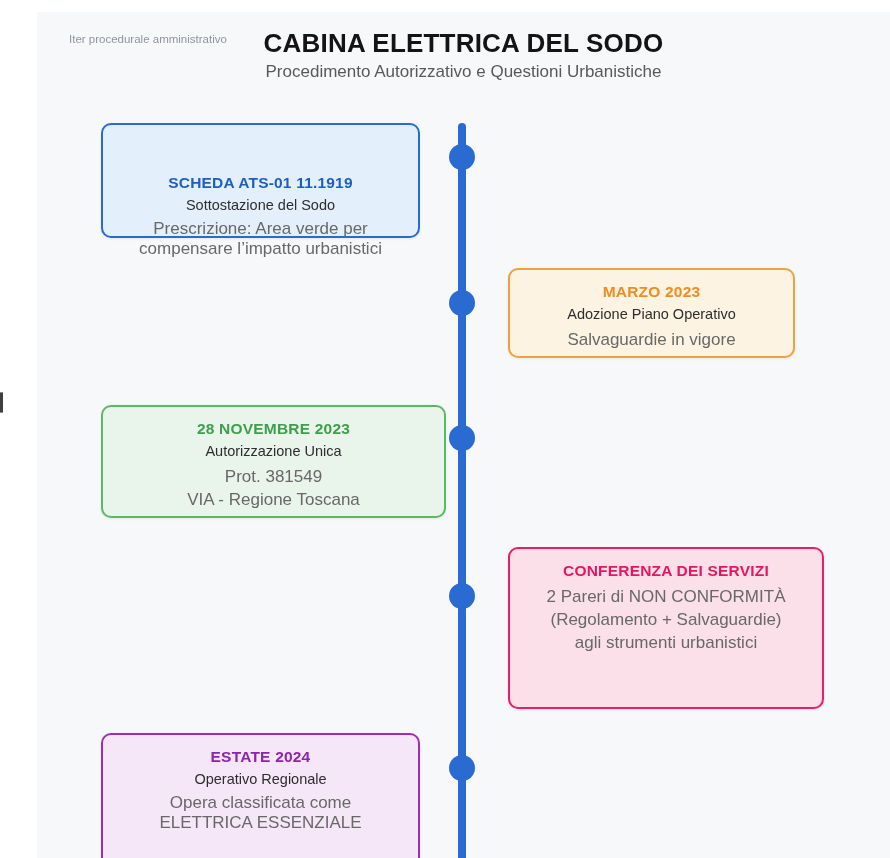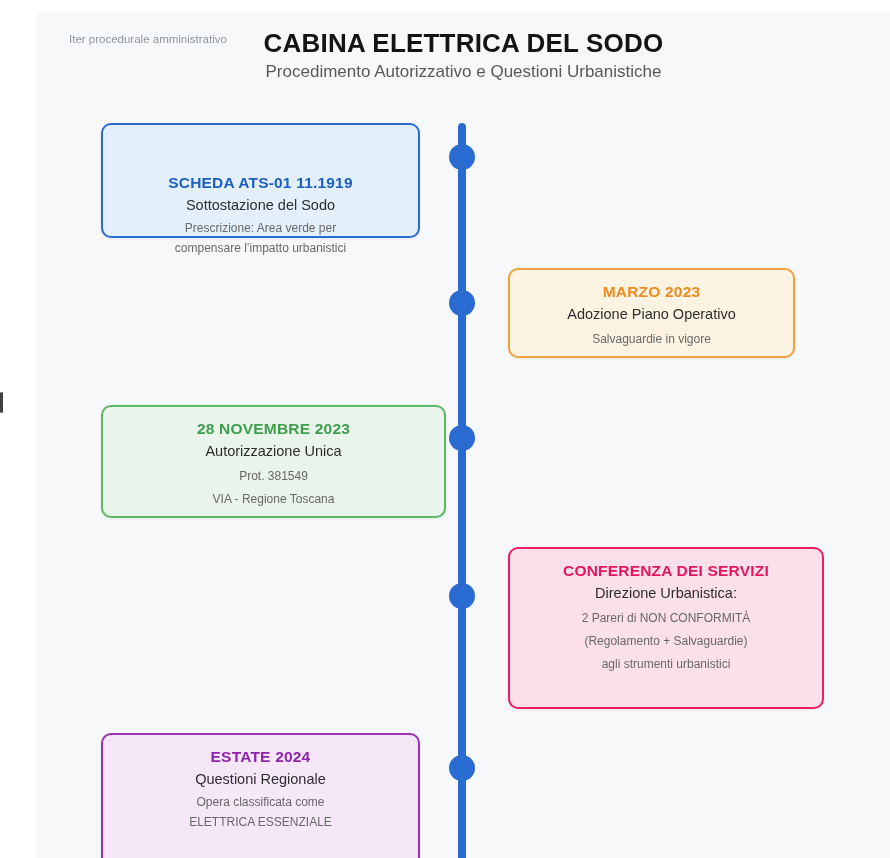--- a/index.html
+++ b/index.html
@@ -83,21 +83,21 @@
     font-weight: 700;
     margin-bottom: 5px;
     letter-spacing: 0.2px;
   }
   .card-sub {
     font-size: 14.5px;
     color: #2d2d2d;
     margin-bottom: 6px;
   }
   .card-detail {
-    font-size: 12px;
+    font-size: 17px;
     color: #686868;
   }
   .details-spaced .card-detail { line-height: 23px; }
   .details-tight .card-detail { line-height: 19.5px; }
 </style>
 </head>
 <body style="background: rgb(255, 255, 255);">
 
 <div class="panel" style="background: rgb(247, 248, 250);"></div>
 <div class="edge-marker"></div>
@@ -128,24 +128,23 @@
 
 <div class="event-card card-3 details-spaced" style="border-color: rgb(92, 183, 102); background: rgb(233, 244, 234);">
   <div class="card-title" style="color: rgb(63, 158, 77);">28 NOVEMBRE 2023</div>
   <div class="card-sub">Autorizzazione Unica</div>
   <div class="card-detail">Prot. 381549</div>
   <div class="card-detail">VIA - Regione Toscana</div>
 </div>
 
 <div class="event-card card-4 details-spaced" style="border-color: rgb(233, 30, 99); background: rgb(251, 223, 233);">
   <div class="card-title" style="color: rgb(229, 21, 95);">CONFERENZA DEI SERVIZI</div>
-  <div class="card-sub">Direzione Urbanistica:</div>
   <div class="card-detail">2 Pareri di NON CONFORMITÀ</div>
   <div class="card-detail">(Regolamento + Salvaguardie)</div>
   <div class="card-detail">agli strumenti urbanistici</div>
 </div>
 
 <div class="event-card card-5 details-tight" style="border-color: rgb(157, 48, 178); background: rgb(245, 231, 247);">
   <div class="card-title" style="color: rgb(142, 36, 170);">ESTATE 2024</div>
-  <div class="card-sub">Questioni Regionale</div>
+  <div class="card-sub">Operativo Regionale</div>
   <div class="card-detail">Opera classificata come</div>
   <div class="card-detail">ELETTRICA ESSENZIALE</div>
 </div>
 
 </body></html>

